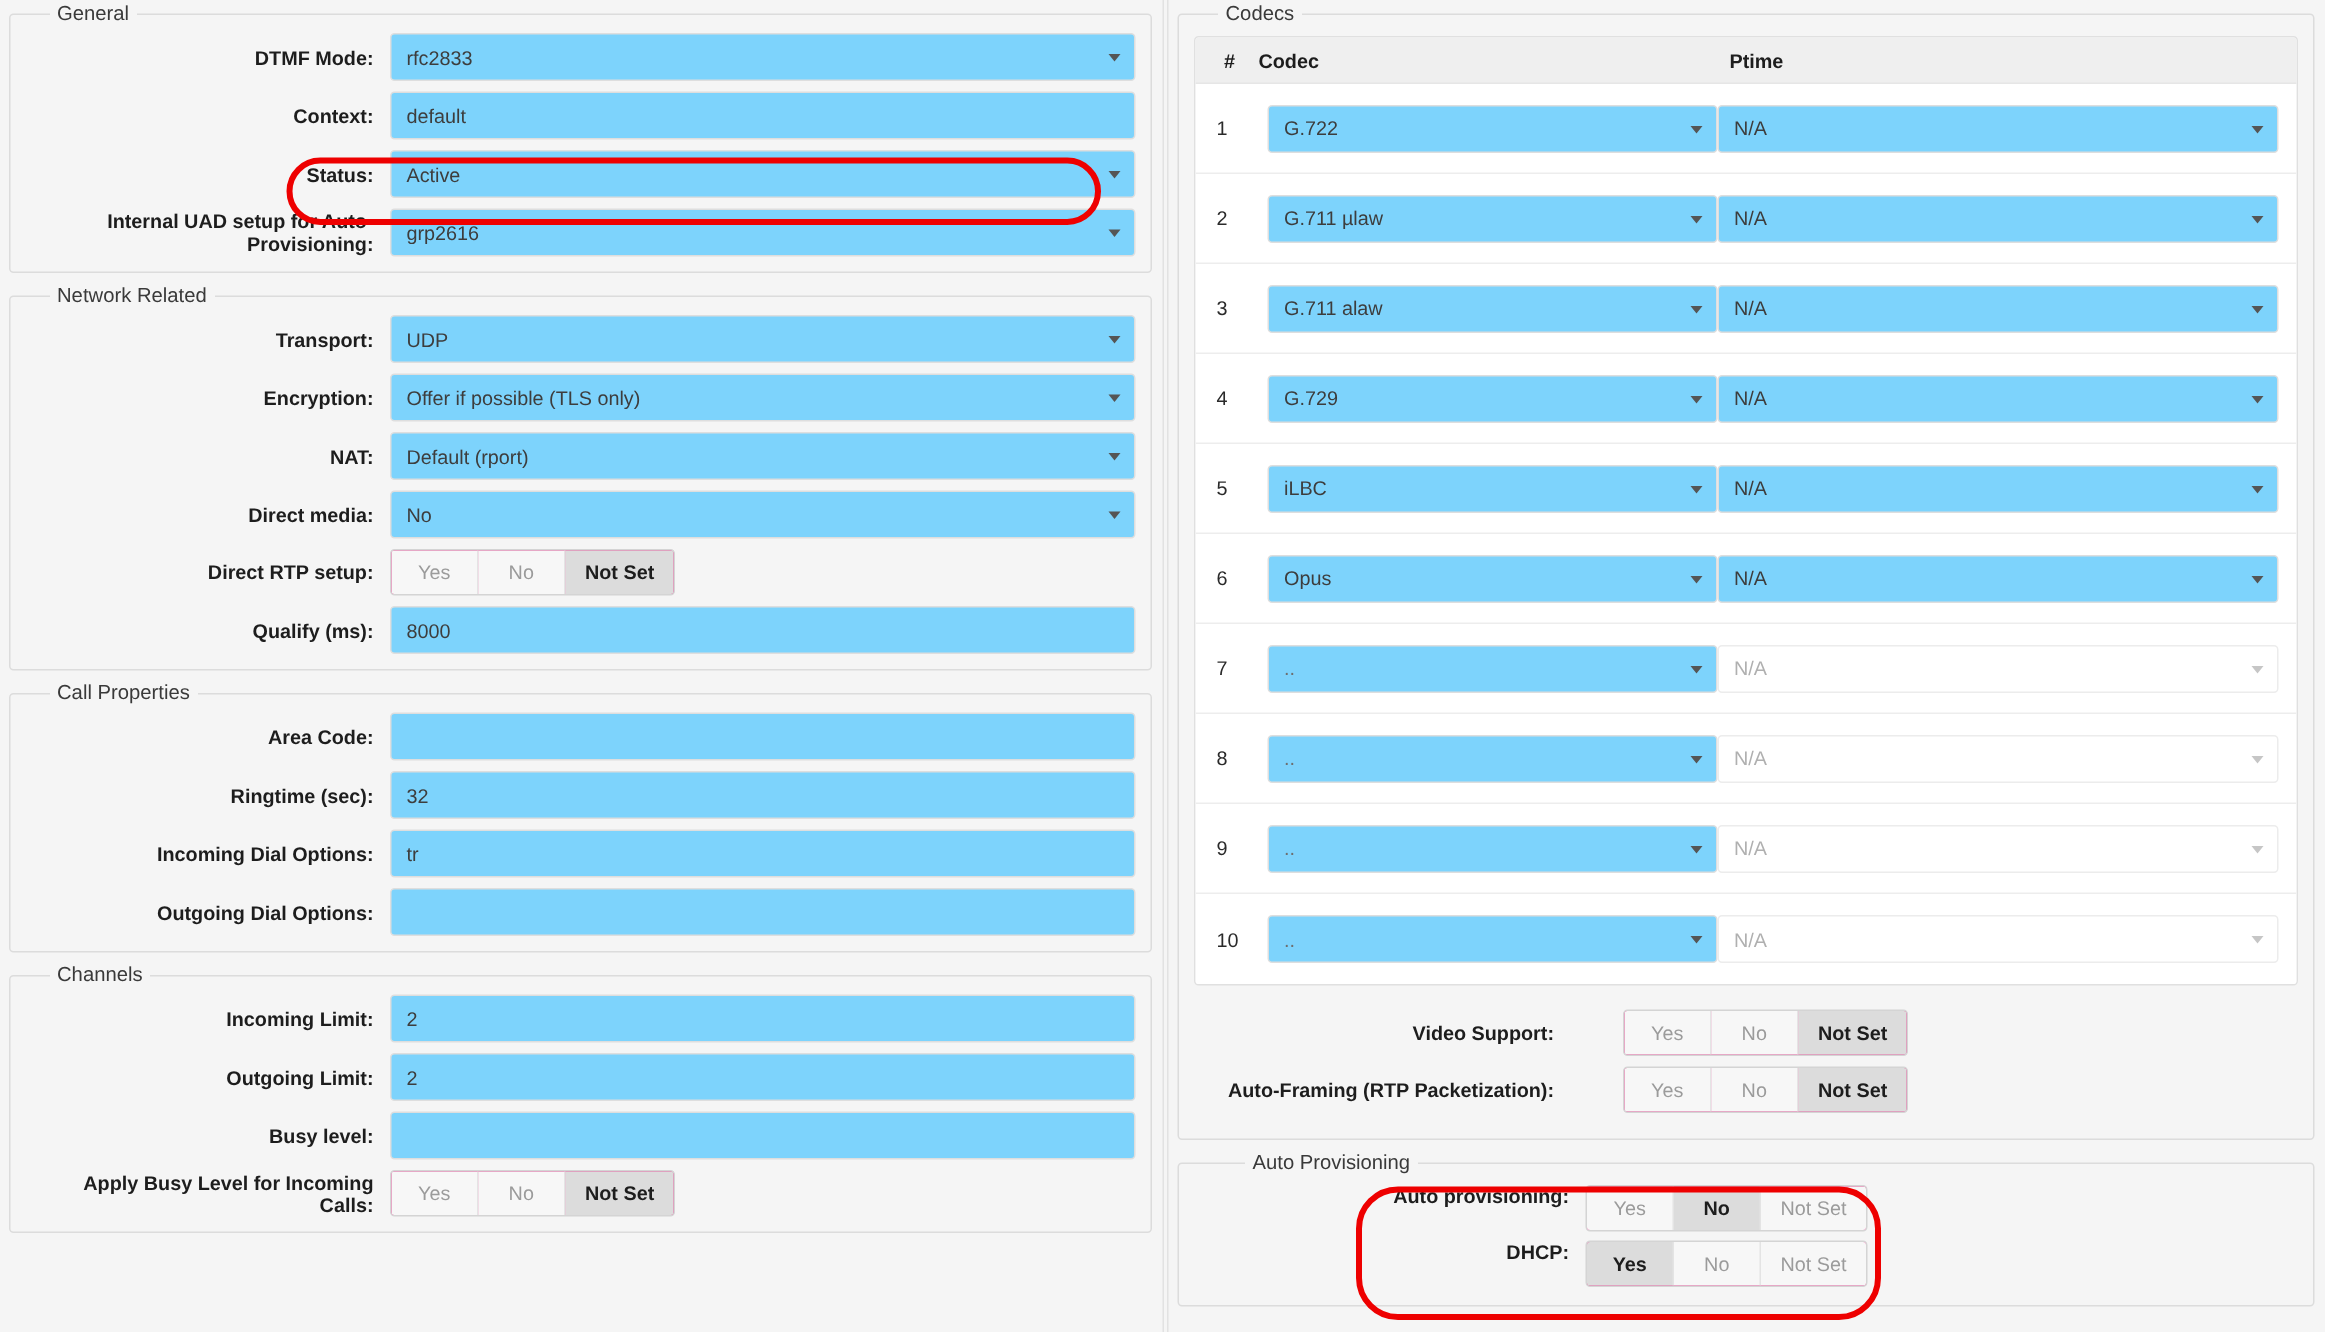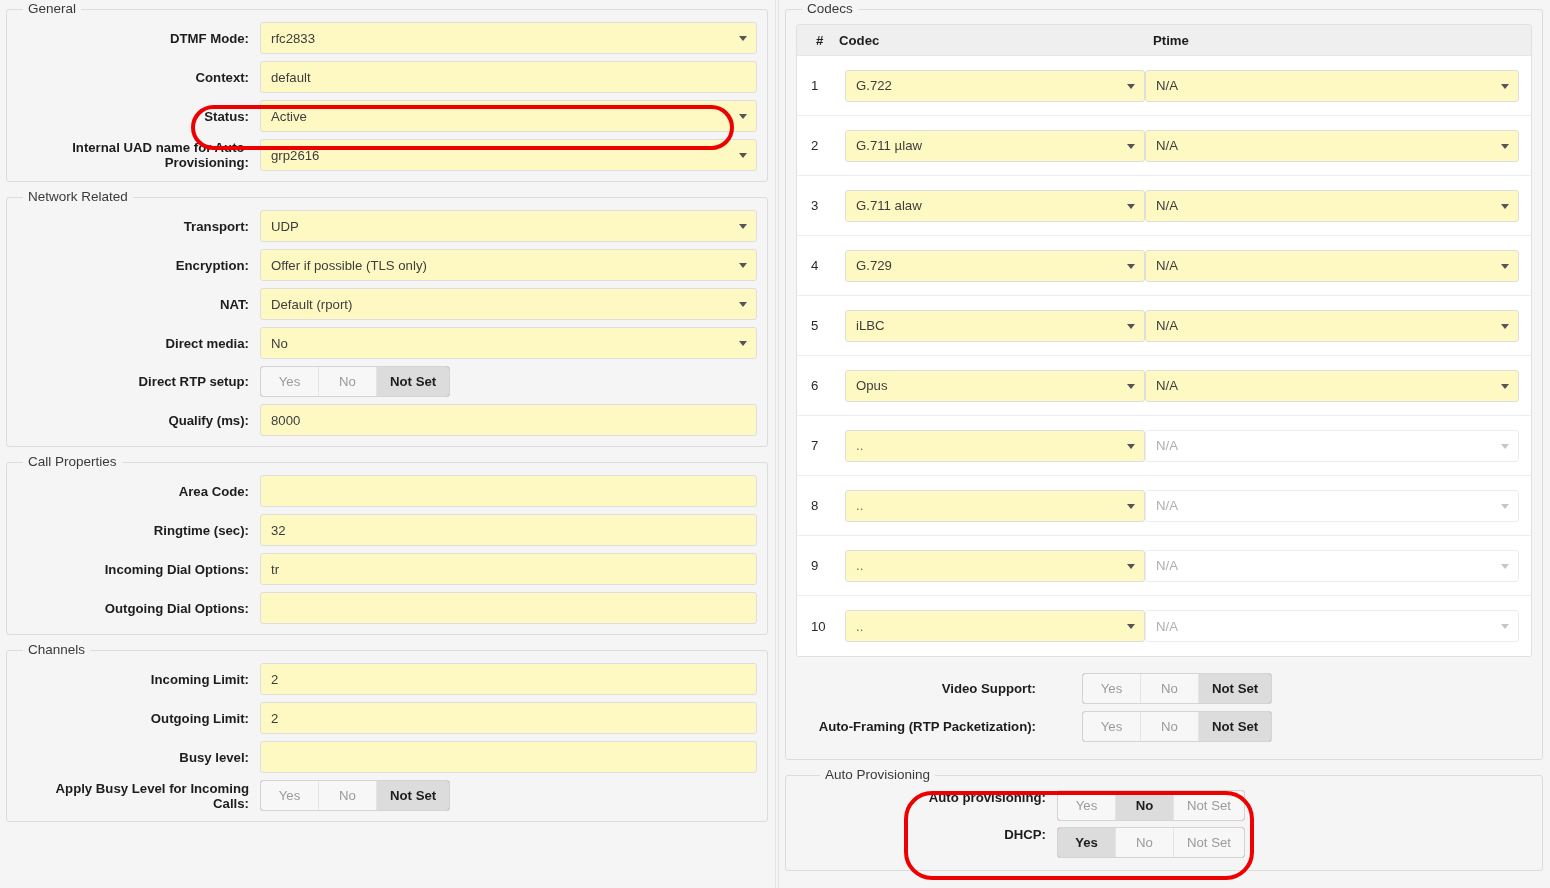--- a/index.html
+++ b/index.html
@@ -26,21 +26,21 @@
     border-radius: 3px;
     margin: 0 7px 0 6px;
     padding: 6px 10px 10px 10px;
     background: #f5f5f5;
     min-width: 0;
   }
   fieldset.panel > legend {
     font-size: 13.5px;
     color: #3a3a3a;
     padding: 0 5px;
-    margin-left: 6px;
+    margin-left: 16px;
     font-weight: 400;
     line-height: 14px;
   }
 
   
   .frow {
     display: flex;
     align-items: center;
     margin: 0 0 7px 0;
   }
@@ -52,21 +52,21 @@
     padding-right: 11px;
     font-size: 13.2px;
     font-weight: bold;
     color: #1d1d1d;
     line-height: 15px;
   }
   .fctl { flex: 1 1 auto; min-width: 0; }
 
   .inputbox, .selectbox {
     height: 32px;
-    background: #fef9c3;
+    background: #7dd3fc;
     border: 1px solid #dedede;
     border-radius: 3px;
     font-size: 13.2px;
     color: #3d3d3d;
     display: flex;
     align-items: center;
     padding: 0 10px;
     width: 100%;
     position: relative;
   }
@@ -214,21 +214,21 @@
         <div class="flabel">Status:</div>
         <div class="fctl">
           <div class="selectbox">
             <span>Active</span>
             <span class="caret"></span>
           </div>
         </div>
       </div>
 
       <div class="frow">
-        <div class="flabel">Internal UAD name for Auto-Provisioning:</div>
+        <div class="flabel">Internal UAD setup for Auto-Provisioning:</div>
         <div class="fctl">
           <div class="selectbox">
             <span>grp2616</span>
             <span class="caret"></span>
           </div>
         </div>
       </div>
     </fieldset>
 
     <fieldset class="panel" style="margin-top:8px;">

